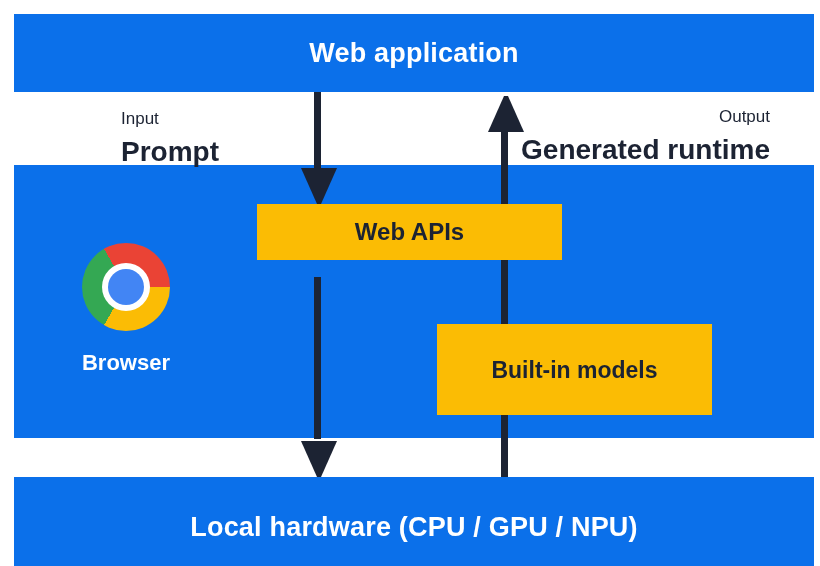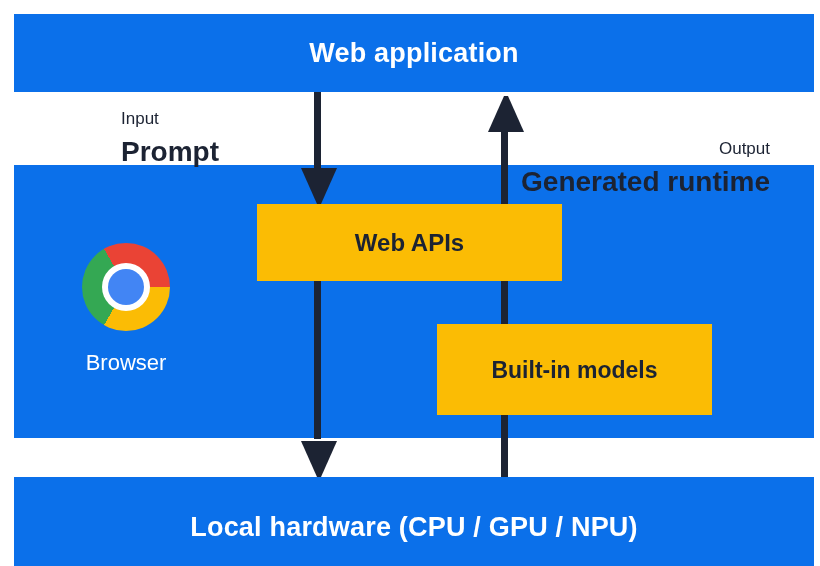--- a/index.html
+++ b/index.html
@@ -33,21 +33,21 @@
   .band-bottom { top: 473px; height: 100px;  display: flex; align-items: center; justify-content: center; }
   .band-title {
     color: var(--text-white);
     font-weight: bold;
     font-size: 27px;
     letter-spacing: 0.2px;
   }
   
   .io-block { position: absolute; z-index: 2; color: var(--ink-dark); }
   .io-left  { left: 113px; top: 101px; text-align: left; }
-  .io-right { right: 50px; top: 99px; text-align: right; margin-top: 32px; }
+  .io-right { right: 50px; top: 99px; text-align: right; }
   .io-caption { font-size: 17px; font-weight: normal; }
   .io-label   { font-size: 28px; font-weight: bold; margin-top: 3px; }
   
   .arrow-line {
     position: absolute;
     width: 7px;
     background: var(--ink-dark);
     z-index: 2;
   }
   .line-down-upper { left: 310px; top: 88px;  height: 78px; }
@@ -71,21 +71,21 @@
     background: var(--box-yellow);
     color: var(--ink-dark);
     font-weight: bold;
     display: flex;
     flex-direction: column;
     align-items: center;
     justify-content: center;
     text-align: center;
     z-index: 3;
   }
-  .web-apis-box { left: 253px; top: 200px; width: 305px; height: 77px; font-size: 24px; }
+  .web-apis-box { left: 253px; top: 200px; width: 305px; height: 56px; font-size: 24px; }
   .builtin-box  { left: 433px; top: 320px; width: 275px; height: 91px; font-size: 23px; line-height: 30px; }
   
   .chrome-logo {
     position: absolute;
     left: 78px; top: 239px;
     width: 88px; height: 88px;
     border-radius: 50%;
     background: conic-gradient(
       from 90deg,
       var(--chrome-yellow) 0deg 120deg,
@@ -107,21 +107,21 @@
     width: 36px; height: 36px;
     background: var(--chrome-blue);
     border-radius: 50%;
   }
   .browser-label {
     position: absolute;
     left: 42px; top: 344px;
     width: 160px;
     text-align: center;
     color: var(--text-white);
-    font-weight: normal;
+    font-weight: bold;
     font-size: 22px;
     z-index: 3;
   }
 </style>
 </head>
 <body>
 
 <div class="canvas">
 
   <div class="band band-top">

